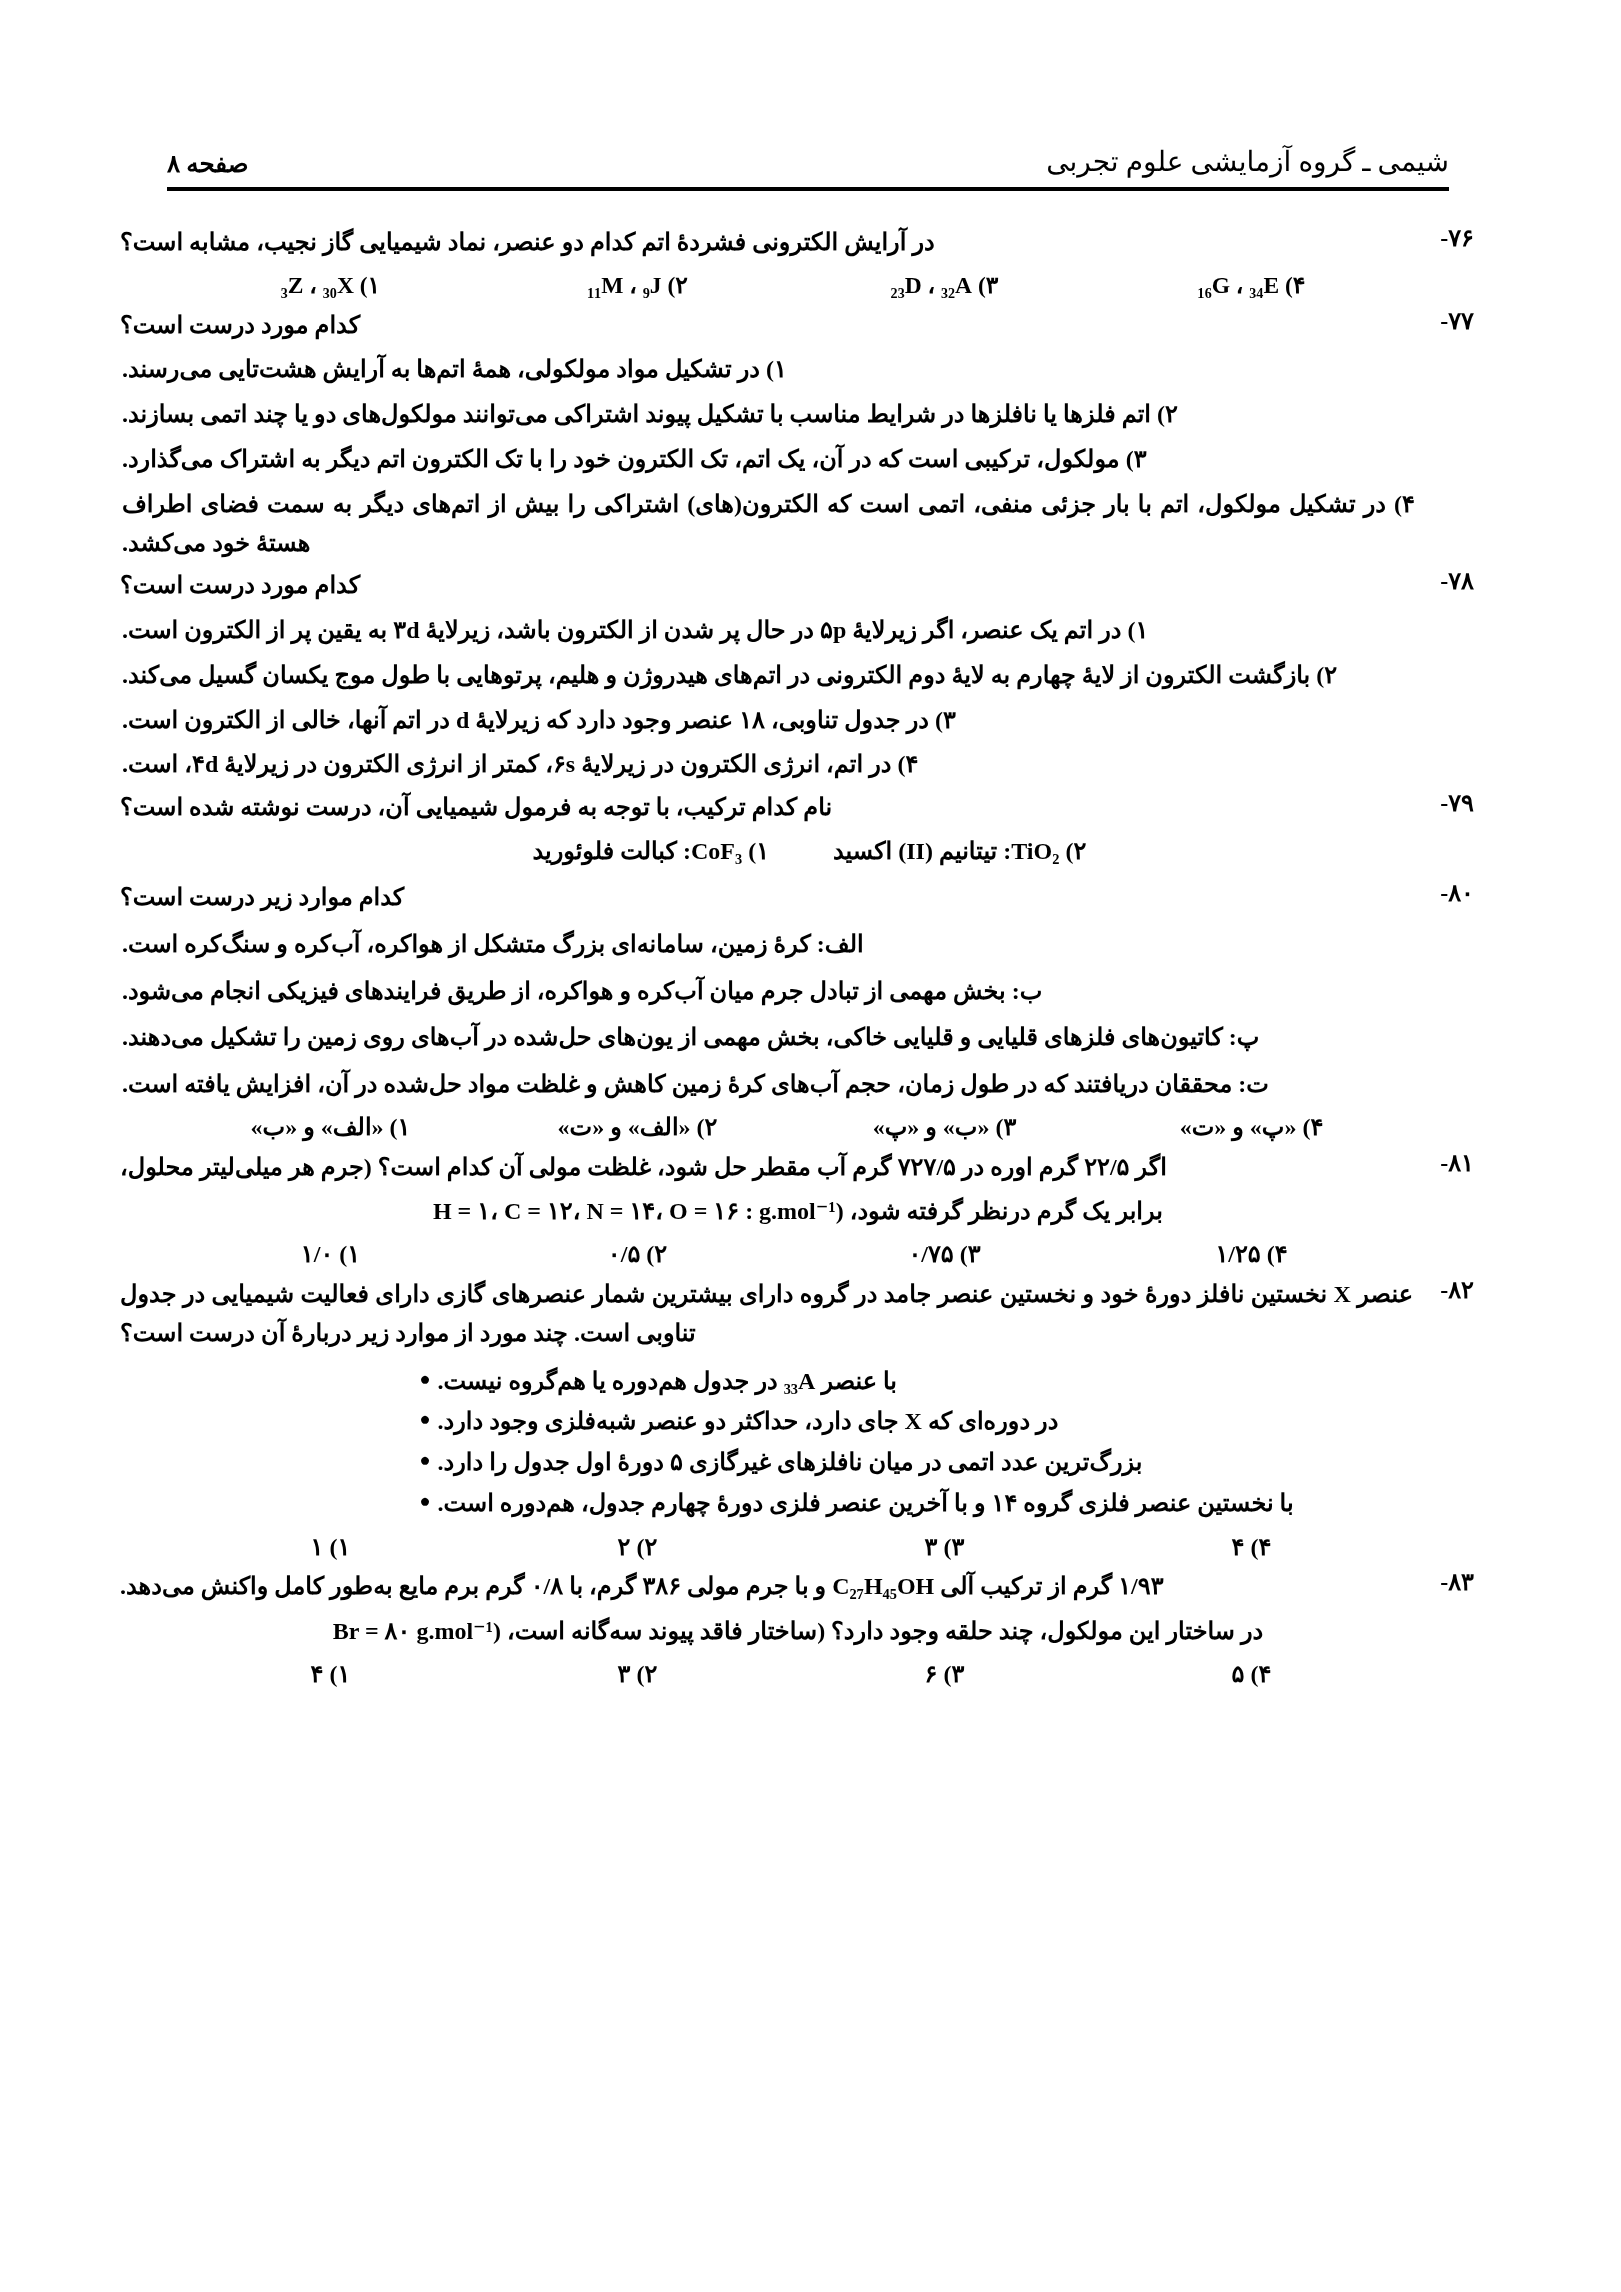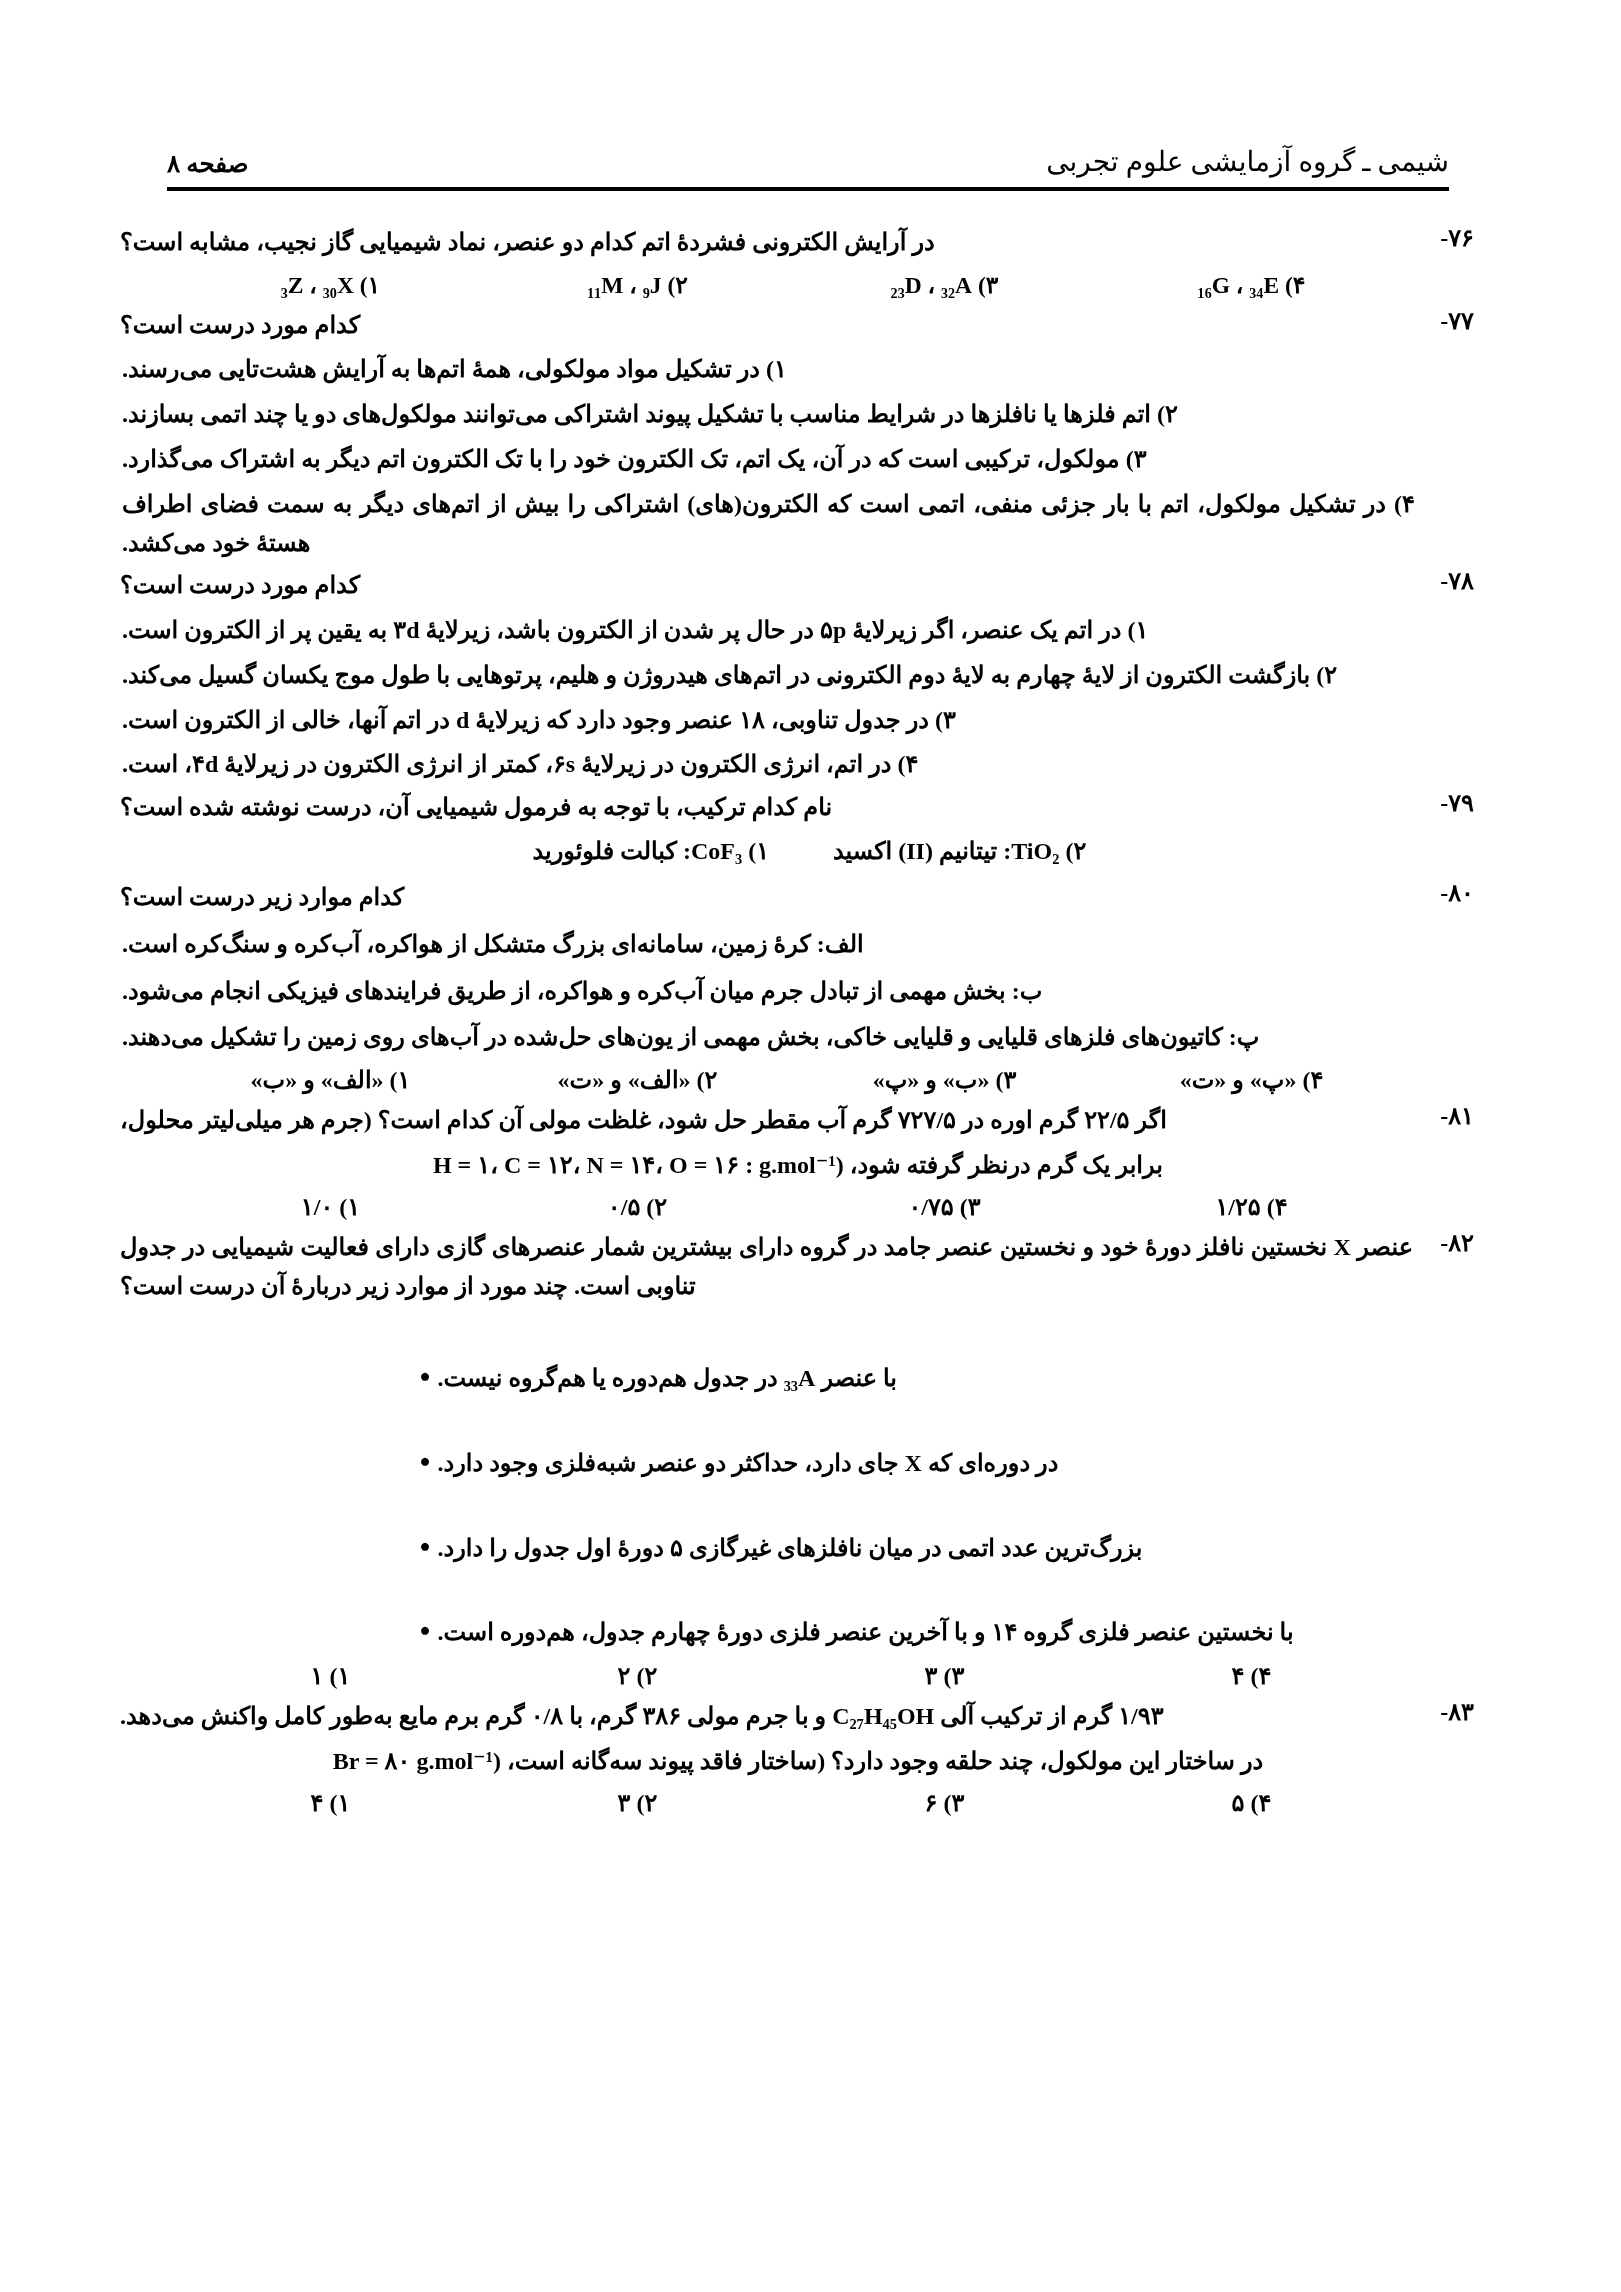--- a/index.html
+++ b/index.html
@@ -179,21 +179,20 @@
     width: 25.5px;
     text-align: center;
     font-size: 18.6px;
     line-height: 1;
     position: relative;
     top: -3.9px;
   }
   .bullet-text {
     flex: 0 1 auto;
     text-align: left;
-    margin-top: 44px;
   }
 
   
   .chem {
     direction: ltr;
     unicode-bidi: isolate;
     display: inline-block;
     font-family: "Liberation Serif", "DejaVu Serif", serif;
   }
   .nowrap { white-space: nowrap; }
@@ -280,20 +279,21 @@
     </div>
 
     <div class="question">
       <div class="q-head">
         <div class="q-num">۸۰-</div>
         <div class="q-stem single">کدام موارد زیر درست است؟</div>
       </div>
       <div class="stmt short">الف: کرهٔ زمین، سامانه‌ای بزرگ متشکل از هواکره، آب‌کره و سنگ‌کره است.</div>
       <div class="stmt short">ب: بخش مهمی از تبادل جرم میان آب‌کره و هواکره، از طریق فرایندهای فیزیکی انجام می‌شود.</div>
       <div class="stmt">پ: کاتیون‌های فلزهای قلیایی و قلیایی خاکی، بخش مهمی از یون‌های حل‌شده در آب‌های روی زمین را تشکیل می‌دهند.</div>
+      <div class="stmt">ت: محققان دریافتند که در طول زمان، حجم آب‌های کرهٔ زمین کاهش و غلظت مواد حل‌شده در آن، افزایش یافته است.</div>
       <div class="opt-row">
         <div class="opt">
           <span>۴)</span>
           <span>«پ» و «ت»</span>
         </div>
         <div class="opt">
           <span>۳)</span>
           <span>«ب» و «پ»</span>
         </div>
         <div class="opt">

